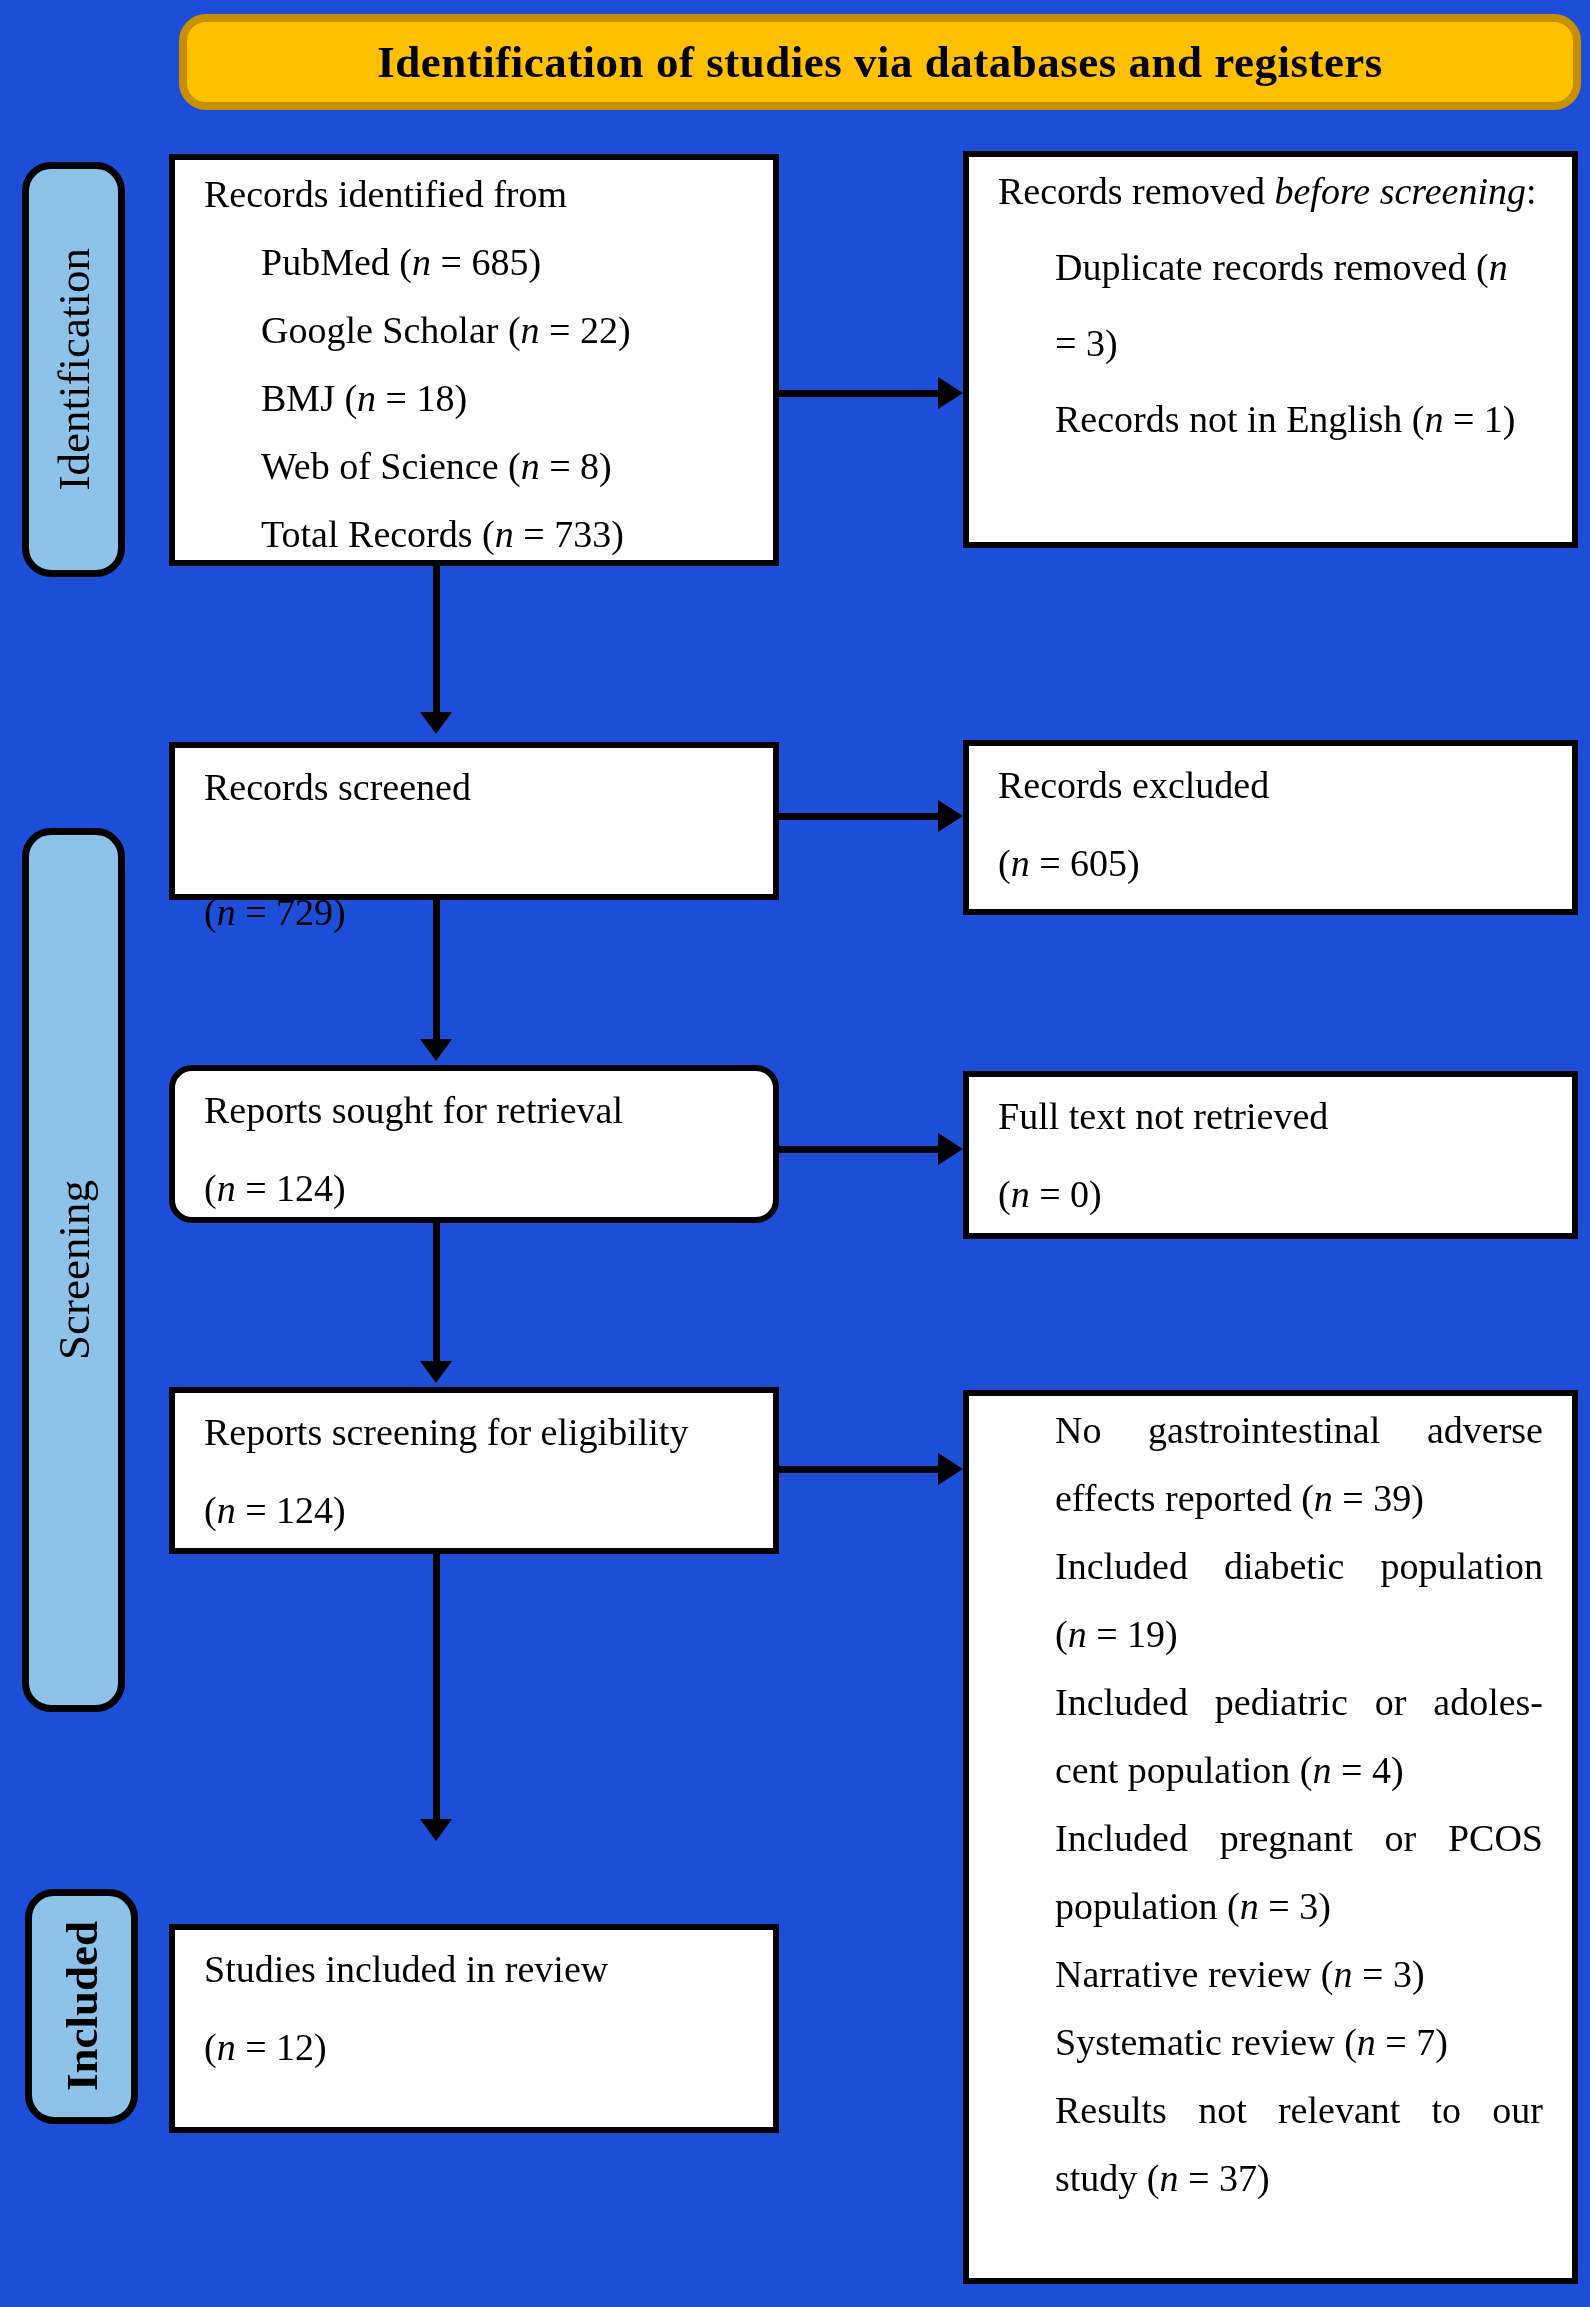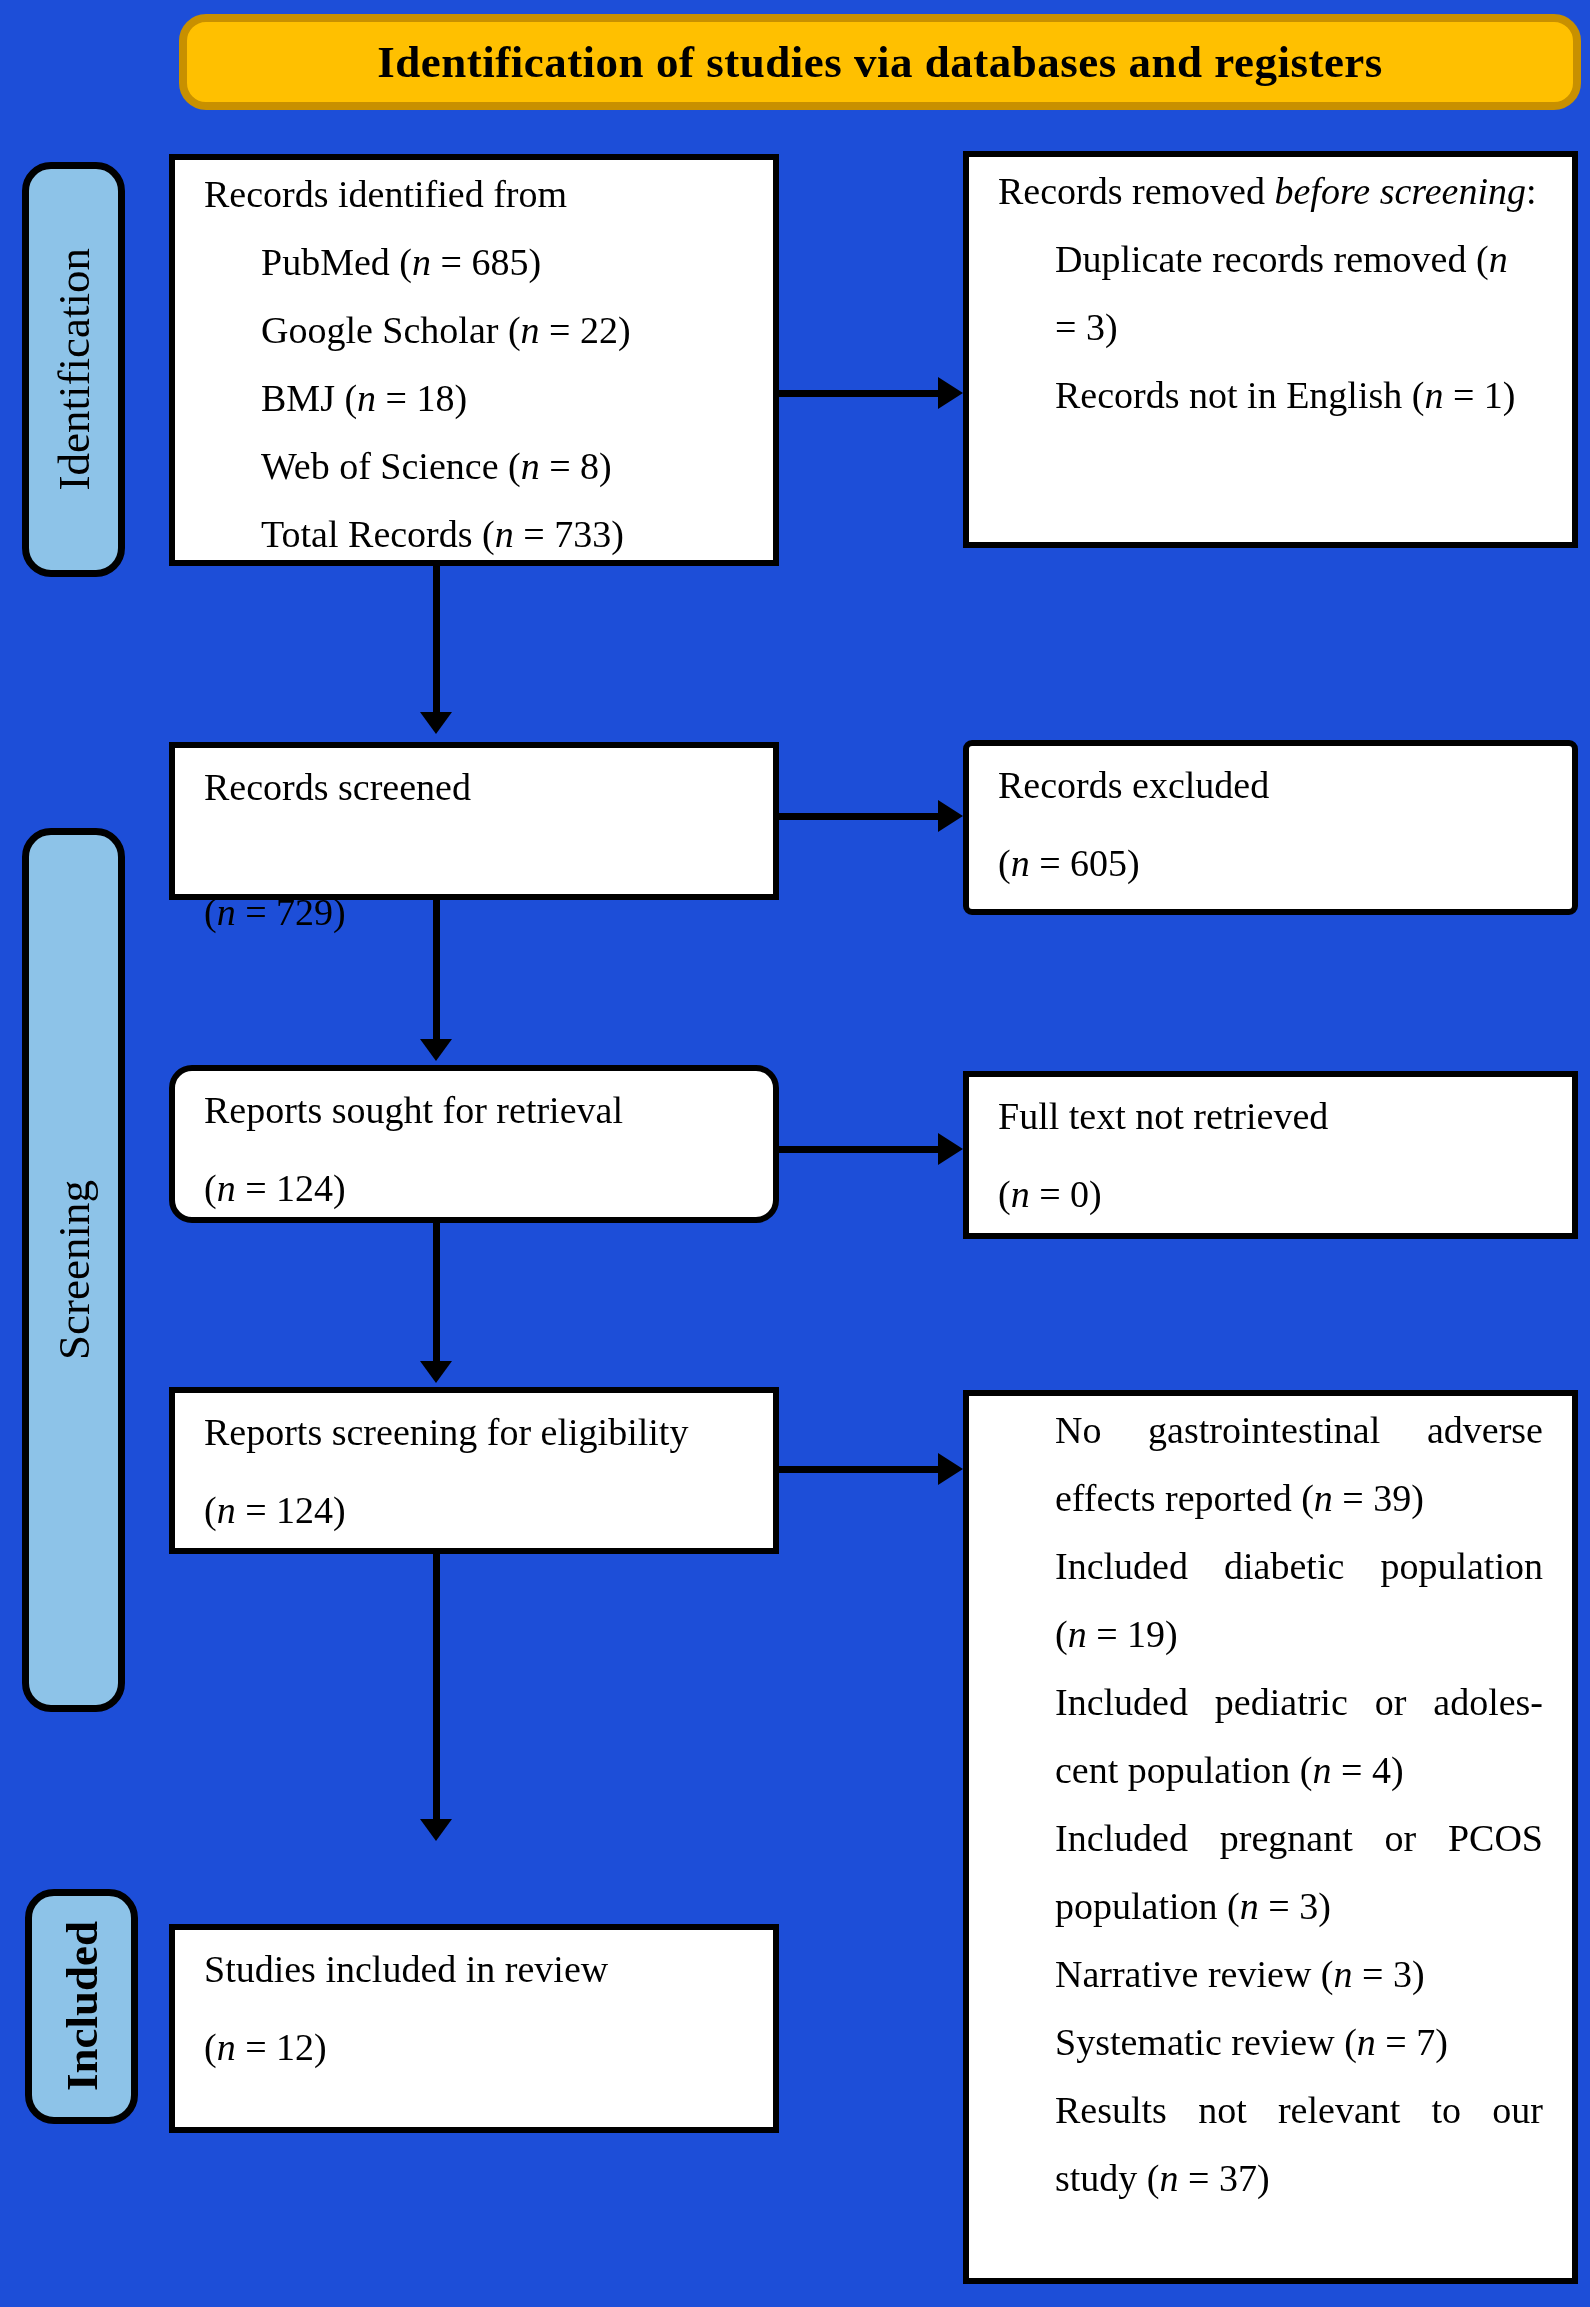--- a/index.html
+++ b/index.html
@@ -43,22 +43,22 @@
     display:flex;flex-direction:column;
     padding:0 29px;
   }
   .col-left{left:169px;width:610px;}
   .col-right{left:963px;width:615px;}
   #box-records-identified{top:154px;height:412px;}
   #box-records-screened{top:742px;height:158px;gap:47px;}
   #box-reports-sought{top:1065px;height:158px;border-radius:23px;}
   #box-reports-assessed{top:1387px;height:167px;}
   #box-studies-included{top:1892px;height:209px;margin-top:32px;}
-  #box-records-removed{top:151px;height:397px;}
-  #box-records-excluded{top:740px;height:175px;border-radius:9px;}
+  #box-records-removed{top:151px;height:397px;gap:8px;}
+  #box-records-excluded{top:740px;height:175px;}
   #box-fulltext-not-retrieved{top:1071px;height:168px;}
   #box-reports-excluded{top:1390px;height:894px;}
   .line{font-size:38px;line-height:68px;white-space:nowrap;}
   .roomy .line{line-height:78px;}
   .line.ind{padding-left:57px;}
   .line.just{text-align:justify;text-align-last:justify;white-space:normal;}
   
   .harrow{position:absolute;height:6.8px;background:#000;}
   .harrow:after{
     content:"";position:absolute;right:-25px;top:50%;transform:translateY(-50%);

